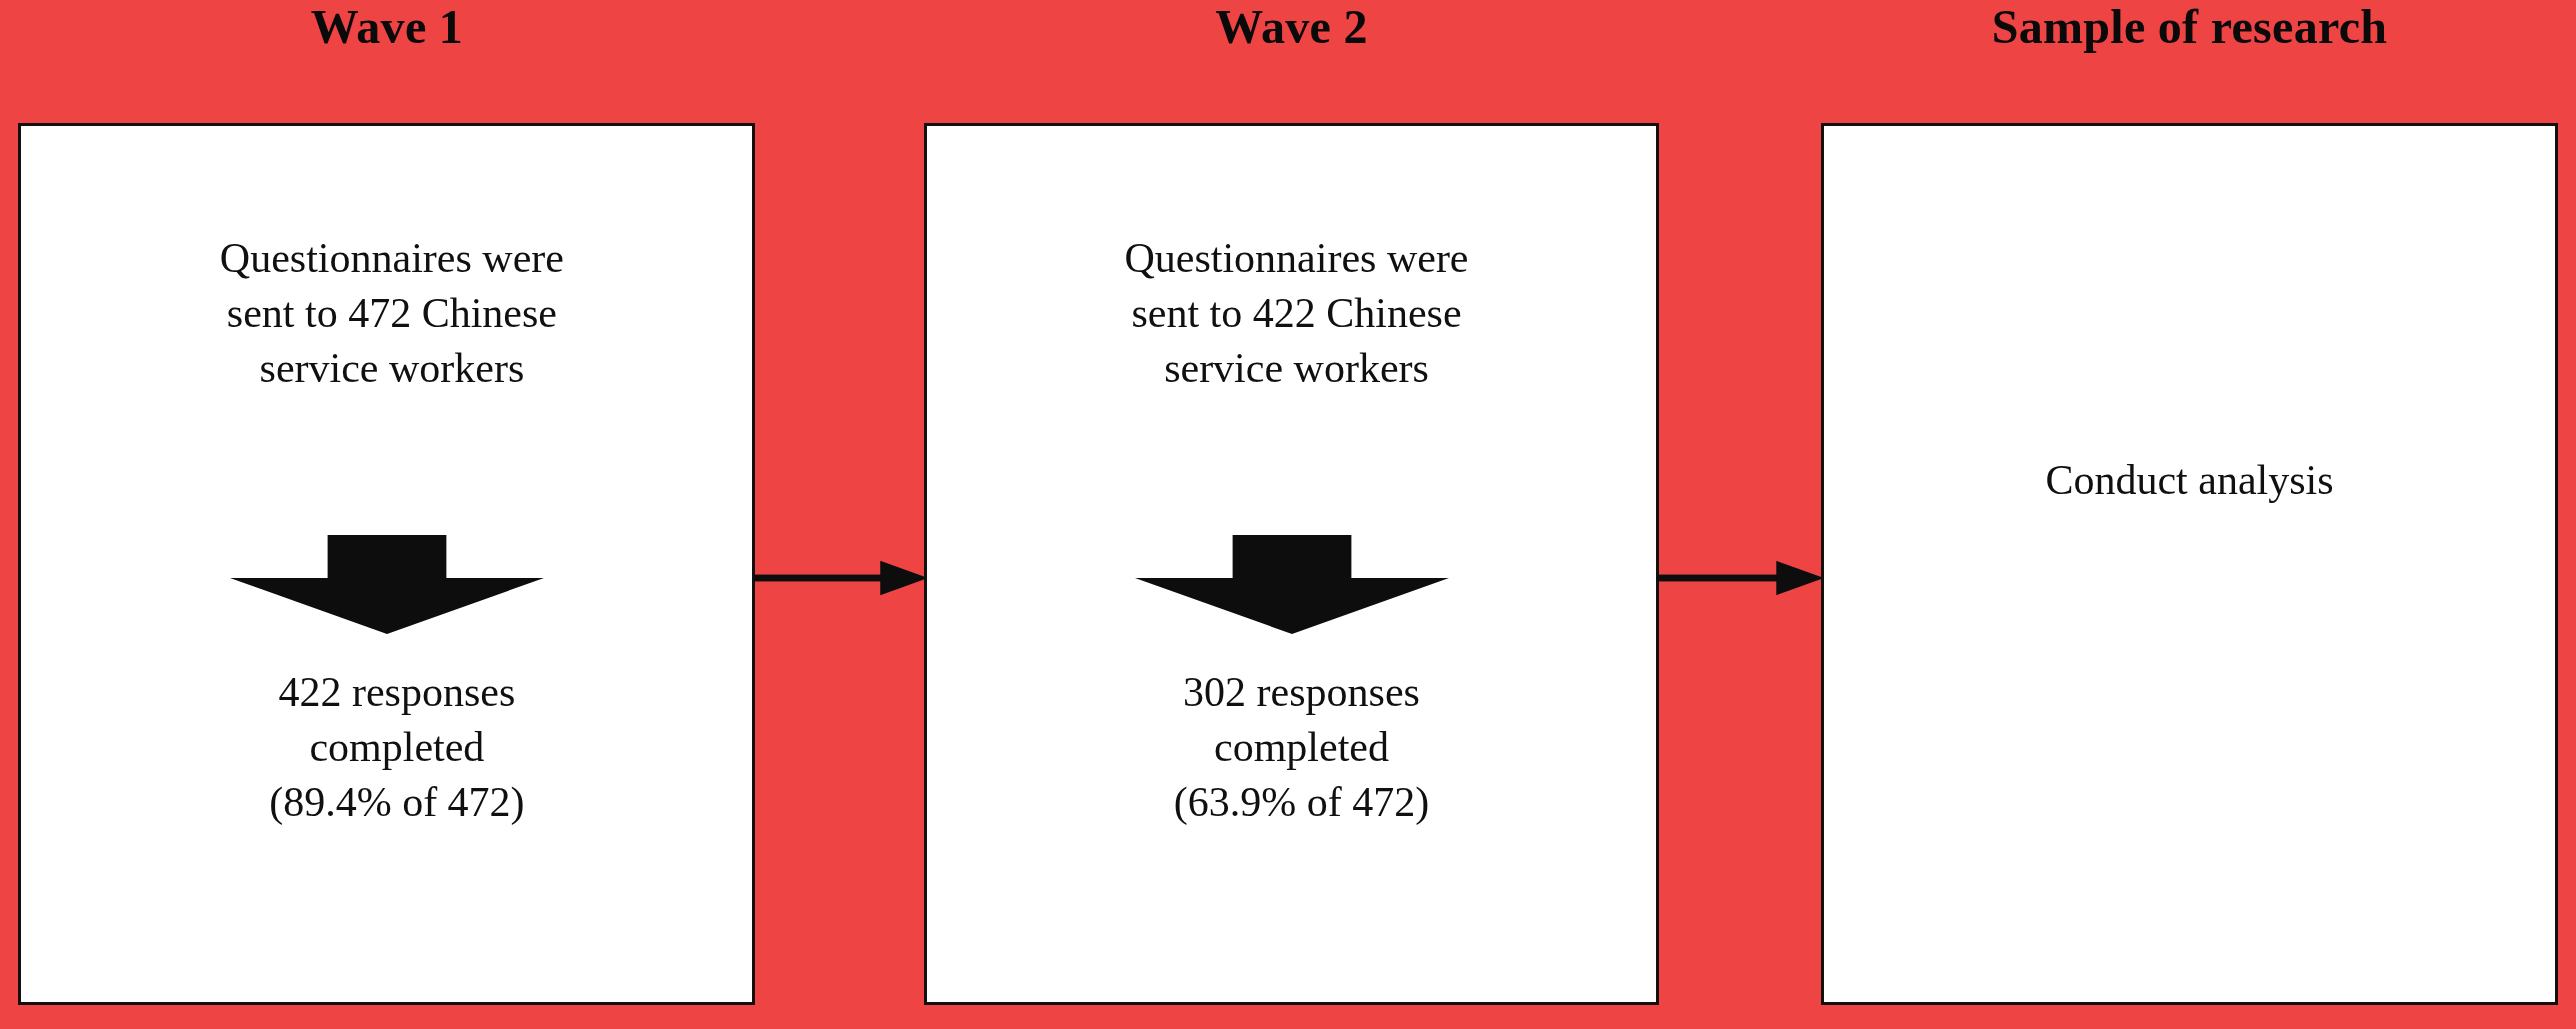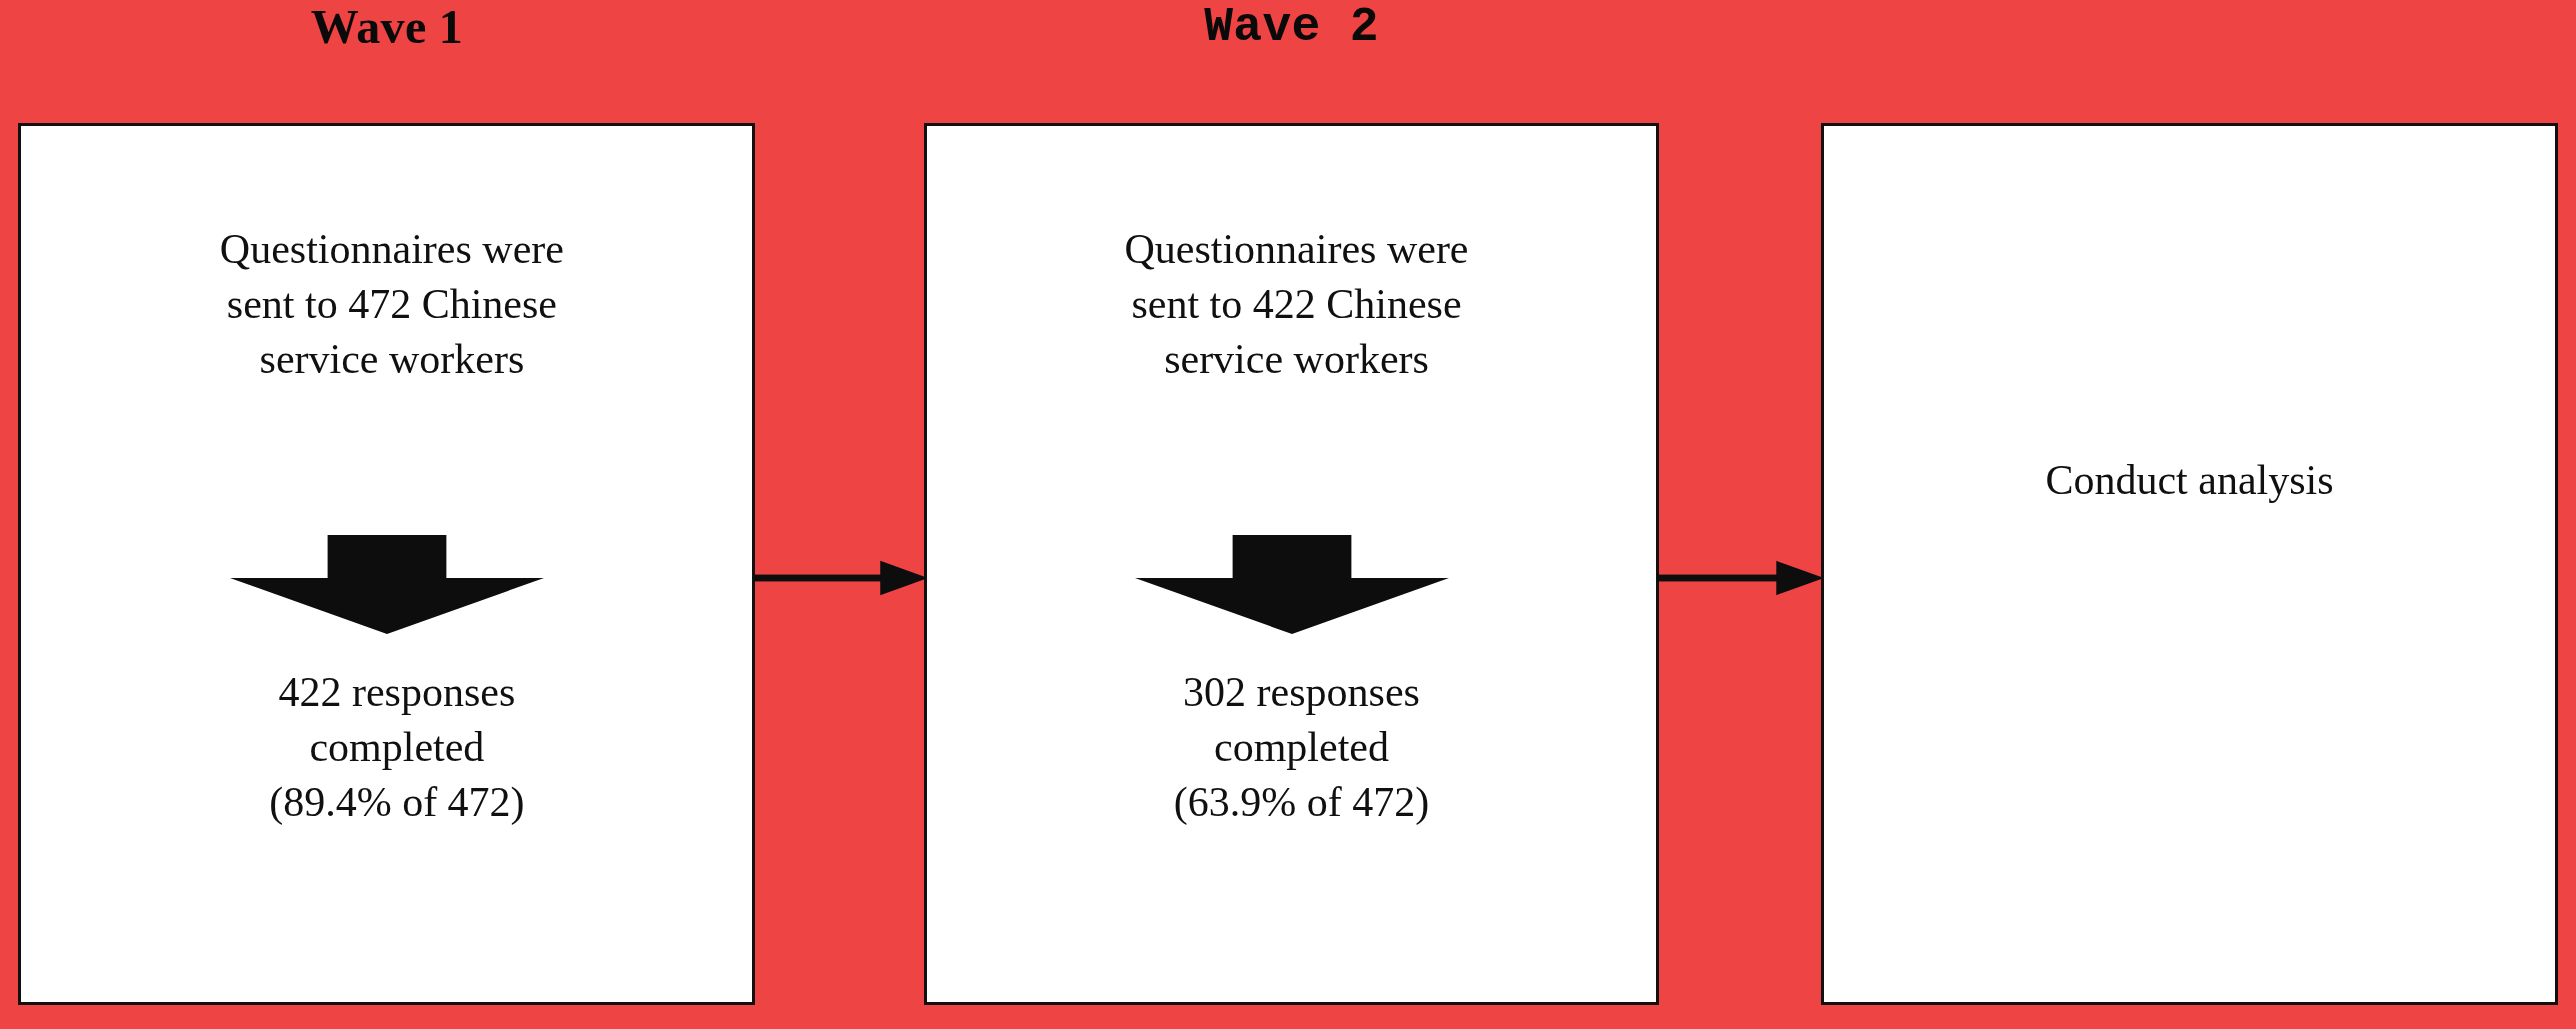--- a/index.html
+++ b/index.html
@@ -55,21 +55,21 @@
     position: absolute;
     left: 0;
     right: 0;
     text-align: center;
     font-size: 42px;
     line-height: 55px;
     color: #101010;
     white-space: pre-line;
   }
 
-  .box-text.top-block { top: 96px; padding-left: 10px; }
+  .box-text.top-block { top: 105px; padding-left: 10px; }
   .box-text.bottom-block { top: 539px; margin-left: 20px; }
 
   
   .box-text.mid-a { top: 327px; }
   .box-text.mid-b { top: 477px; }
 
   
   .down-arrow {
     position: absolute;
     left: 50%;
@@ -88,22 +88,23 @@
   }
   .connector svg { display: block; width: 100%; height: 100%; }
 </style>
 </head>
 <body>
 
 <div id="canvas">
 
   <div class="col-title" style="left:18.4px; width:737px;">Wave 1</div>
 
-  <div class="col-title" style="left:924px; width:735px;font-family:Liberation Mono, monospace;">Wave 2</div>
+  <div class="col-title" style="left:924px; width:735px;">Wave 2</div>
 
+  <div class="col-title" style="left:1821px; width:737px;">Sample of research</div>
 
   <div class="flow-box" style="left:18.4px; width:737px;">
     <div class="box-inner">
 
       <div class="box-text top-block">Questionnaires were
 sent to 472 Chinese
 service workers</div>
 
       <div class="down-arrow">
         <svg viewBox="0 0 460 145" preserveAspectRatio="none" aria-hidden="true">

